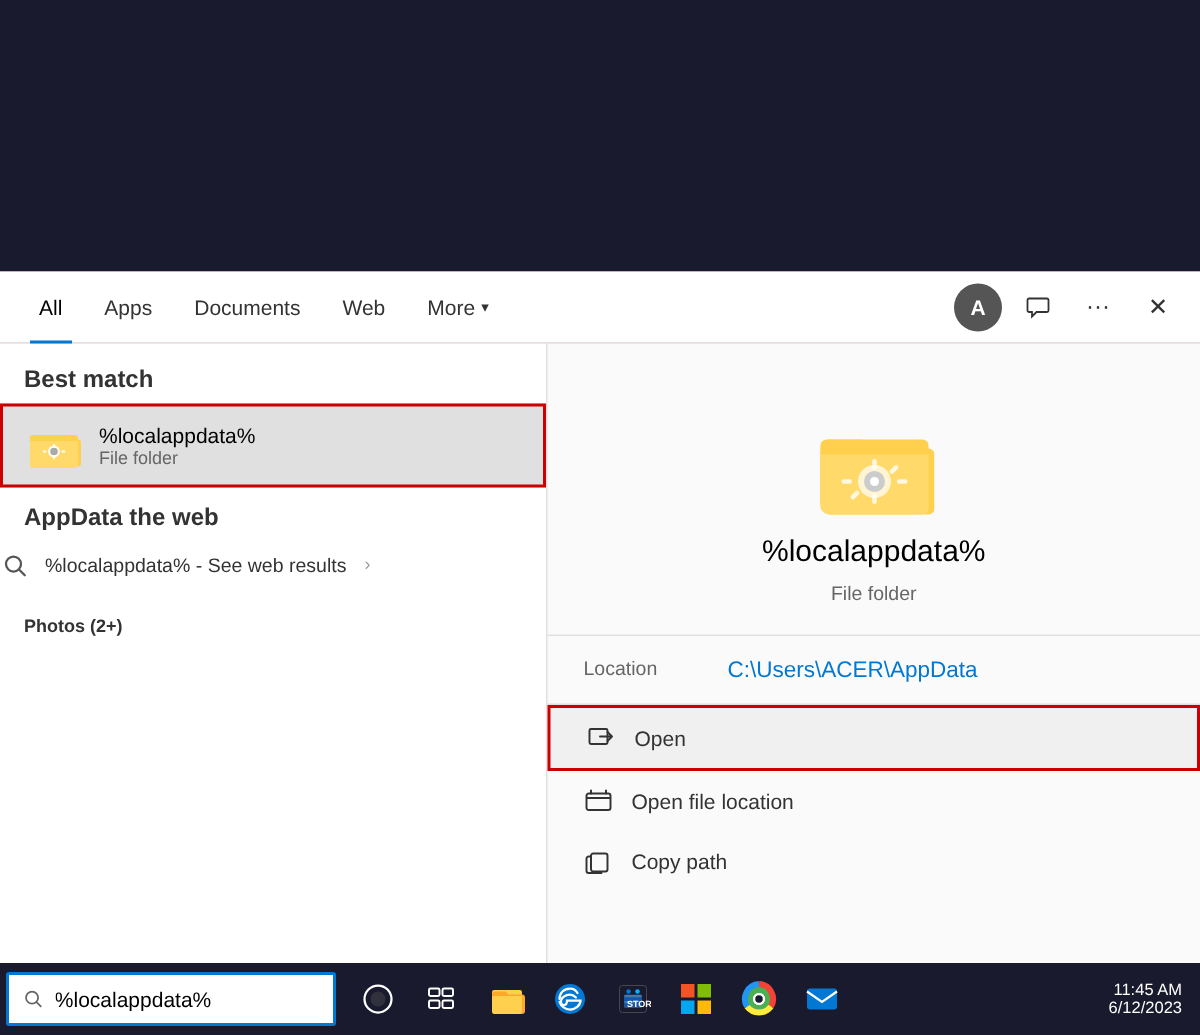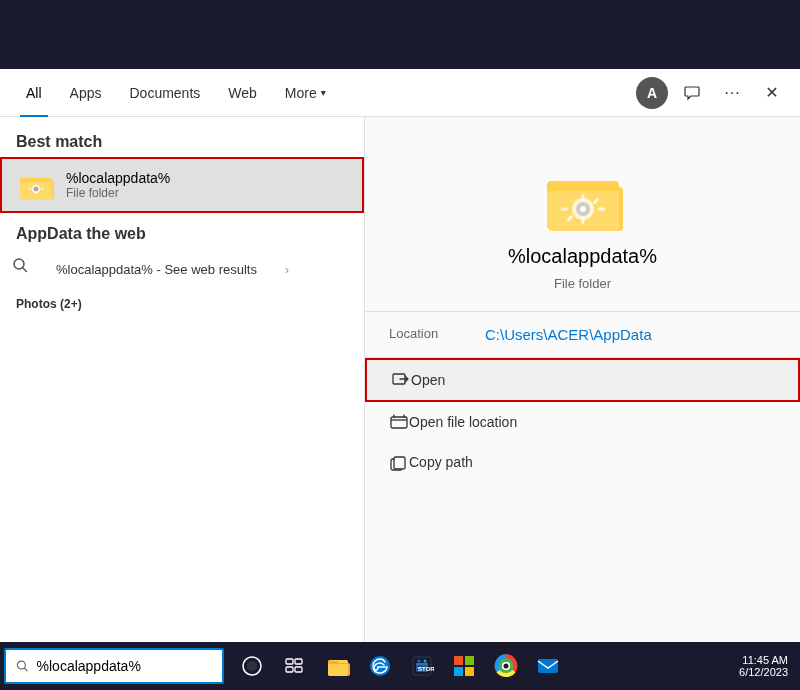--- a/index.html
+++ b/index.html
@@ -3,21 +3,21 @@
   <meta charset="utf-8">
   <style>
     * { margin: 0; padding: 0; box-sizing: border-box; }
     body { width: 800px; height: 690px; background: #1a1a2e; font-family: 'Segoe UI', Arial, sans-serif; overflow: hidden; position: relative; }
 
     .start-menu {
       position: absolute;
       bottom: 48px;
       left: 0;
       width: 800px;
-      height: 573px;
+      height: 461px;
       display: flex;
       flex-direction: column;
       background: #f9a8d4;
     }
 
     
     .tabs {
       display: flex;
       align-items: center;
       padding: 0 12px;
@@ -119,24 +119,24 @@
       display: flex; align-items: center; justify-content: center;
       flex-shrink: 0;
     }
 
     .result-text { flex: 1; }
     .result-title { font-size: 14px; color: #000; font-weight: 400; }
     .result-sub { font-size: 12px; color: #666; }
 
     .web-result {
       display: flex;
-      align-items: flex-end;
-      padding: 8px 12px;
-      cursor: pointer;
-      gap: 28px;
+      align-items: flex-start;
+      padding: 8px 2px;
+      cursor: pointer;
+      gap: 12px;
     }
 
     .web-result-text { font-size: 13px; color: #333; }
 
     .chevron-right { color: #999; font-size: 12px; }
 
     .photos-section { padding: 4px 16px 6px; font-size: 12px; font-weight: 600; color: #333; }
 
     
     .right-panel {
@@ -171,21 +171,21 @@
     }
     .detail-info-label { font-size: 13px; color: #666; min-width: 80px; }
     .detail-info-value { font-size: 15px; color: #0078d4; cursor: pointer; }
 
     .action-list { display: flex; flex-direction: column; }
 
     .action-item {
       display: flex;
       align-items: center;
       padding: 10px 24px;
-      gap: 0;
+      gap: 12px;
       cursor: pointer;
       font-size: 14px;
       color: #333;
     }
     .action-item.highlighted { background: #f0f0f0; border: 2px solid #c00; }
 
     .action-icon { width: 20px; height: 20px; display: flex; align-items: center; justify-content: center; }
 
     
     .taskbar {

